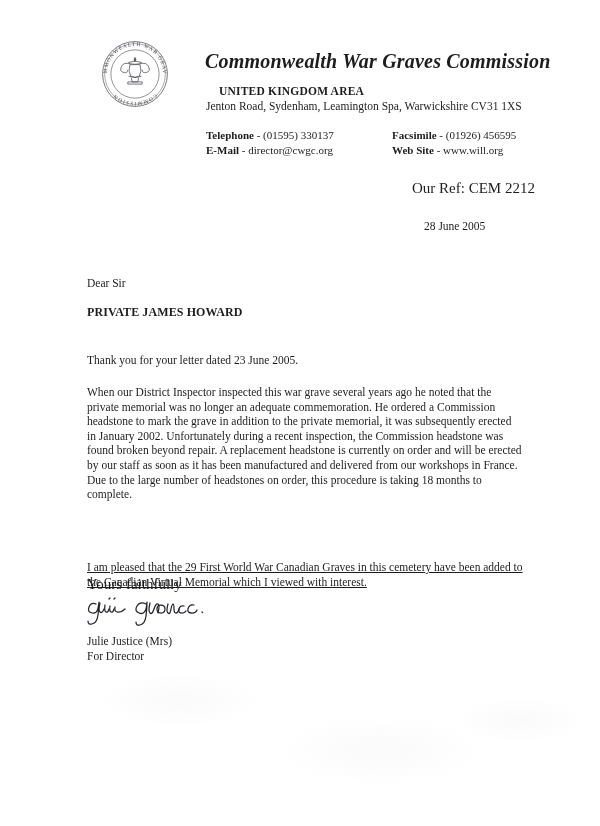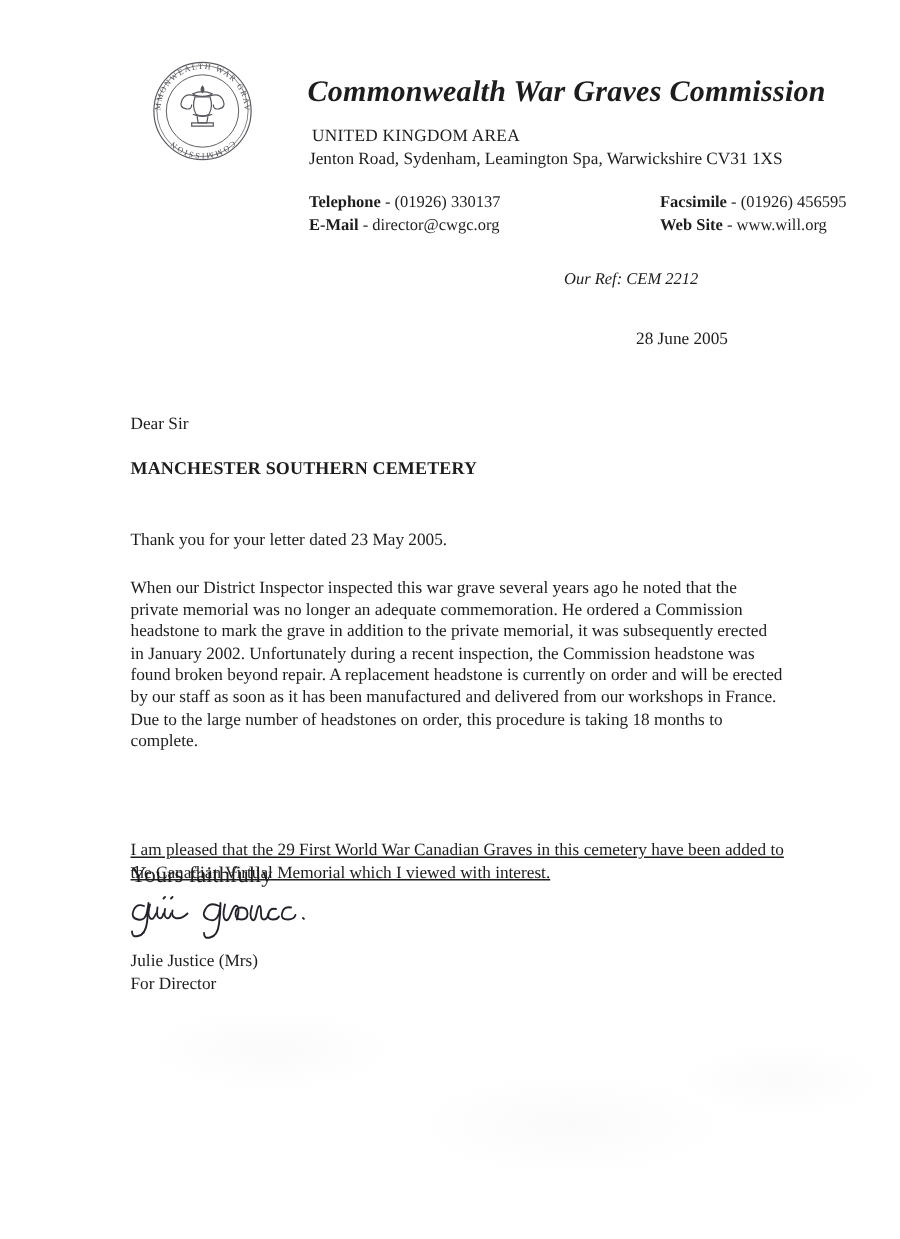--- a/index.html
+++ b/index.html
@@ -43,53 +43,52 @@
     left: 205px;
     top: 50px;
     font-size: 20px;
     font-weight: bold;
     font-style: italic;
     letter-spacing: 0.2px;
     white-space: nowrap;
   }
   .area-name {
     position: absolute;
-    left: 208px;
+    left: 219px;
     top: 85px;
     font-size: 11.5px;
-    font-weight: normal;
+    font-weight: bold;
     letter-spacing: 0.2px;
     white-space: nowrap;
   }
   .address {
     position: absolute;
     left: 206px;
     top: 100px;
     font-size: 11.5px;
     white-space: nowrap;
   }
   .contact {
     position: absolute;
     top: 128px;
     font-size: 11px;
     white-space: nowrap;
     line-height: 15px;
   }
   .contact.left  { left: 206px; }
-  .contact.right { left: 392px; margin-left: 48px; }
+  .contact.right { left: 392px; }
   .contact .lbl { font-weight: bold; }
 
   
   .our-ref {
     position: absolute;
-    left: 376px;
+    left: 412px;
     top: 180px;
-    font-size: 11px;
-    white-space: nowrap;
-    font-style: italic;
+    font-size: 15px;
+    white-space: nowrap;
   }
   .letter-date {
     position: absolute;
     left: 396px;
     top: 220px;
     font-size: 11.5px;
     white-space: nowrap;
     margin-left: 28px;
   }
 
@@ -178,21 +177,21 @@
 
   <div class="org-title">Commonwealth War Graves Commission</div>
 
   <div class="area-name">UNITED KINGDOM AREA</div>
 
   <div class="address">Jenton Road, Sydenham, Leamington Spa, Warwickshire CV31 1XS</div>
 
   <div class="contact left">
     <div>
       <span class="lbl">Telephone</span>
-      <span>- (01926) 330137</span>
+      <span>- (01595) 330137</span>
     </div>
     <div>
       <span class="lbl">E-Mail</span>
       <span>- director@cwgc.org</span>
     </div>
   </div>
 
   <div class="contact right">
     <div>
       <span class="lbl">Facsimile</span>
@@ -203,24 +202,24 @@
       <span>- www.will.org</span>
     </div>
   </div>
 
   <div class="our-ref">Our Ref: CEM 2212</div>
   <div class="letter-date">28 June 2005</div>
 
   <div class="salutation">Dear Sir</div>
 
   <div class="subject">
-    <div>MANCHESTER SOUTHERN CEMETERY</div>
-  </div>
-
-  <div class="body-block p1">Thank you for your letter dated 23 May 2005.</div>
+    <div>PRIVATE JAMES HOWARD</div>
+  </div>
+
+  <div class="body-block p1">Thank you for your letter dated 23 June 2005.</div>
 
   <div class="body-block p2">When our District Inspector inspected this war grave several years ago he noted that the private memorial was no longer an adequate commemoration.  He ordered a Commission headstone to mark the grave in addition to the private memorial, it was subsequently erected in January 2002.  Unfortunately during a recent inspection, the Commission headstone was found broken beyond repair.  A replacement headstone is currently on order and will be erected by our staff as soon as it has been manufactured and delivered from our workshops in France.   Due to the large number of headstones on order, this procedure is taking 18 months to complete.</div>
 
 
   <div class="body-block p4">I am pleased that the 29 First World War Canadian Graves in this cemetery have been added to the Canadian Virtual Memorial which I viewed with interest.</div>
 
   <div class="closing">Yours faithfully</div>
 
   <div class="signature">
     <svg viewBox="0 0 140 36" width="140" height="36" aria-hidden="true">

